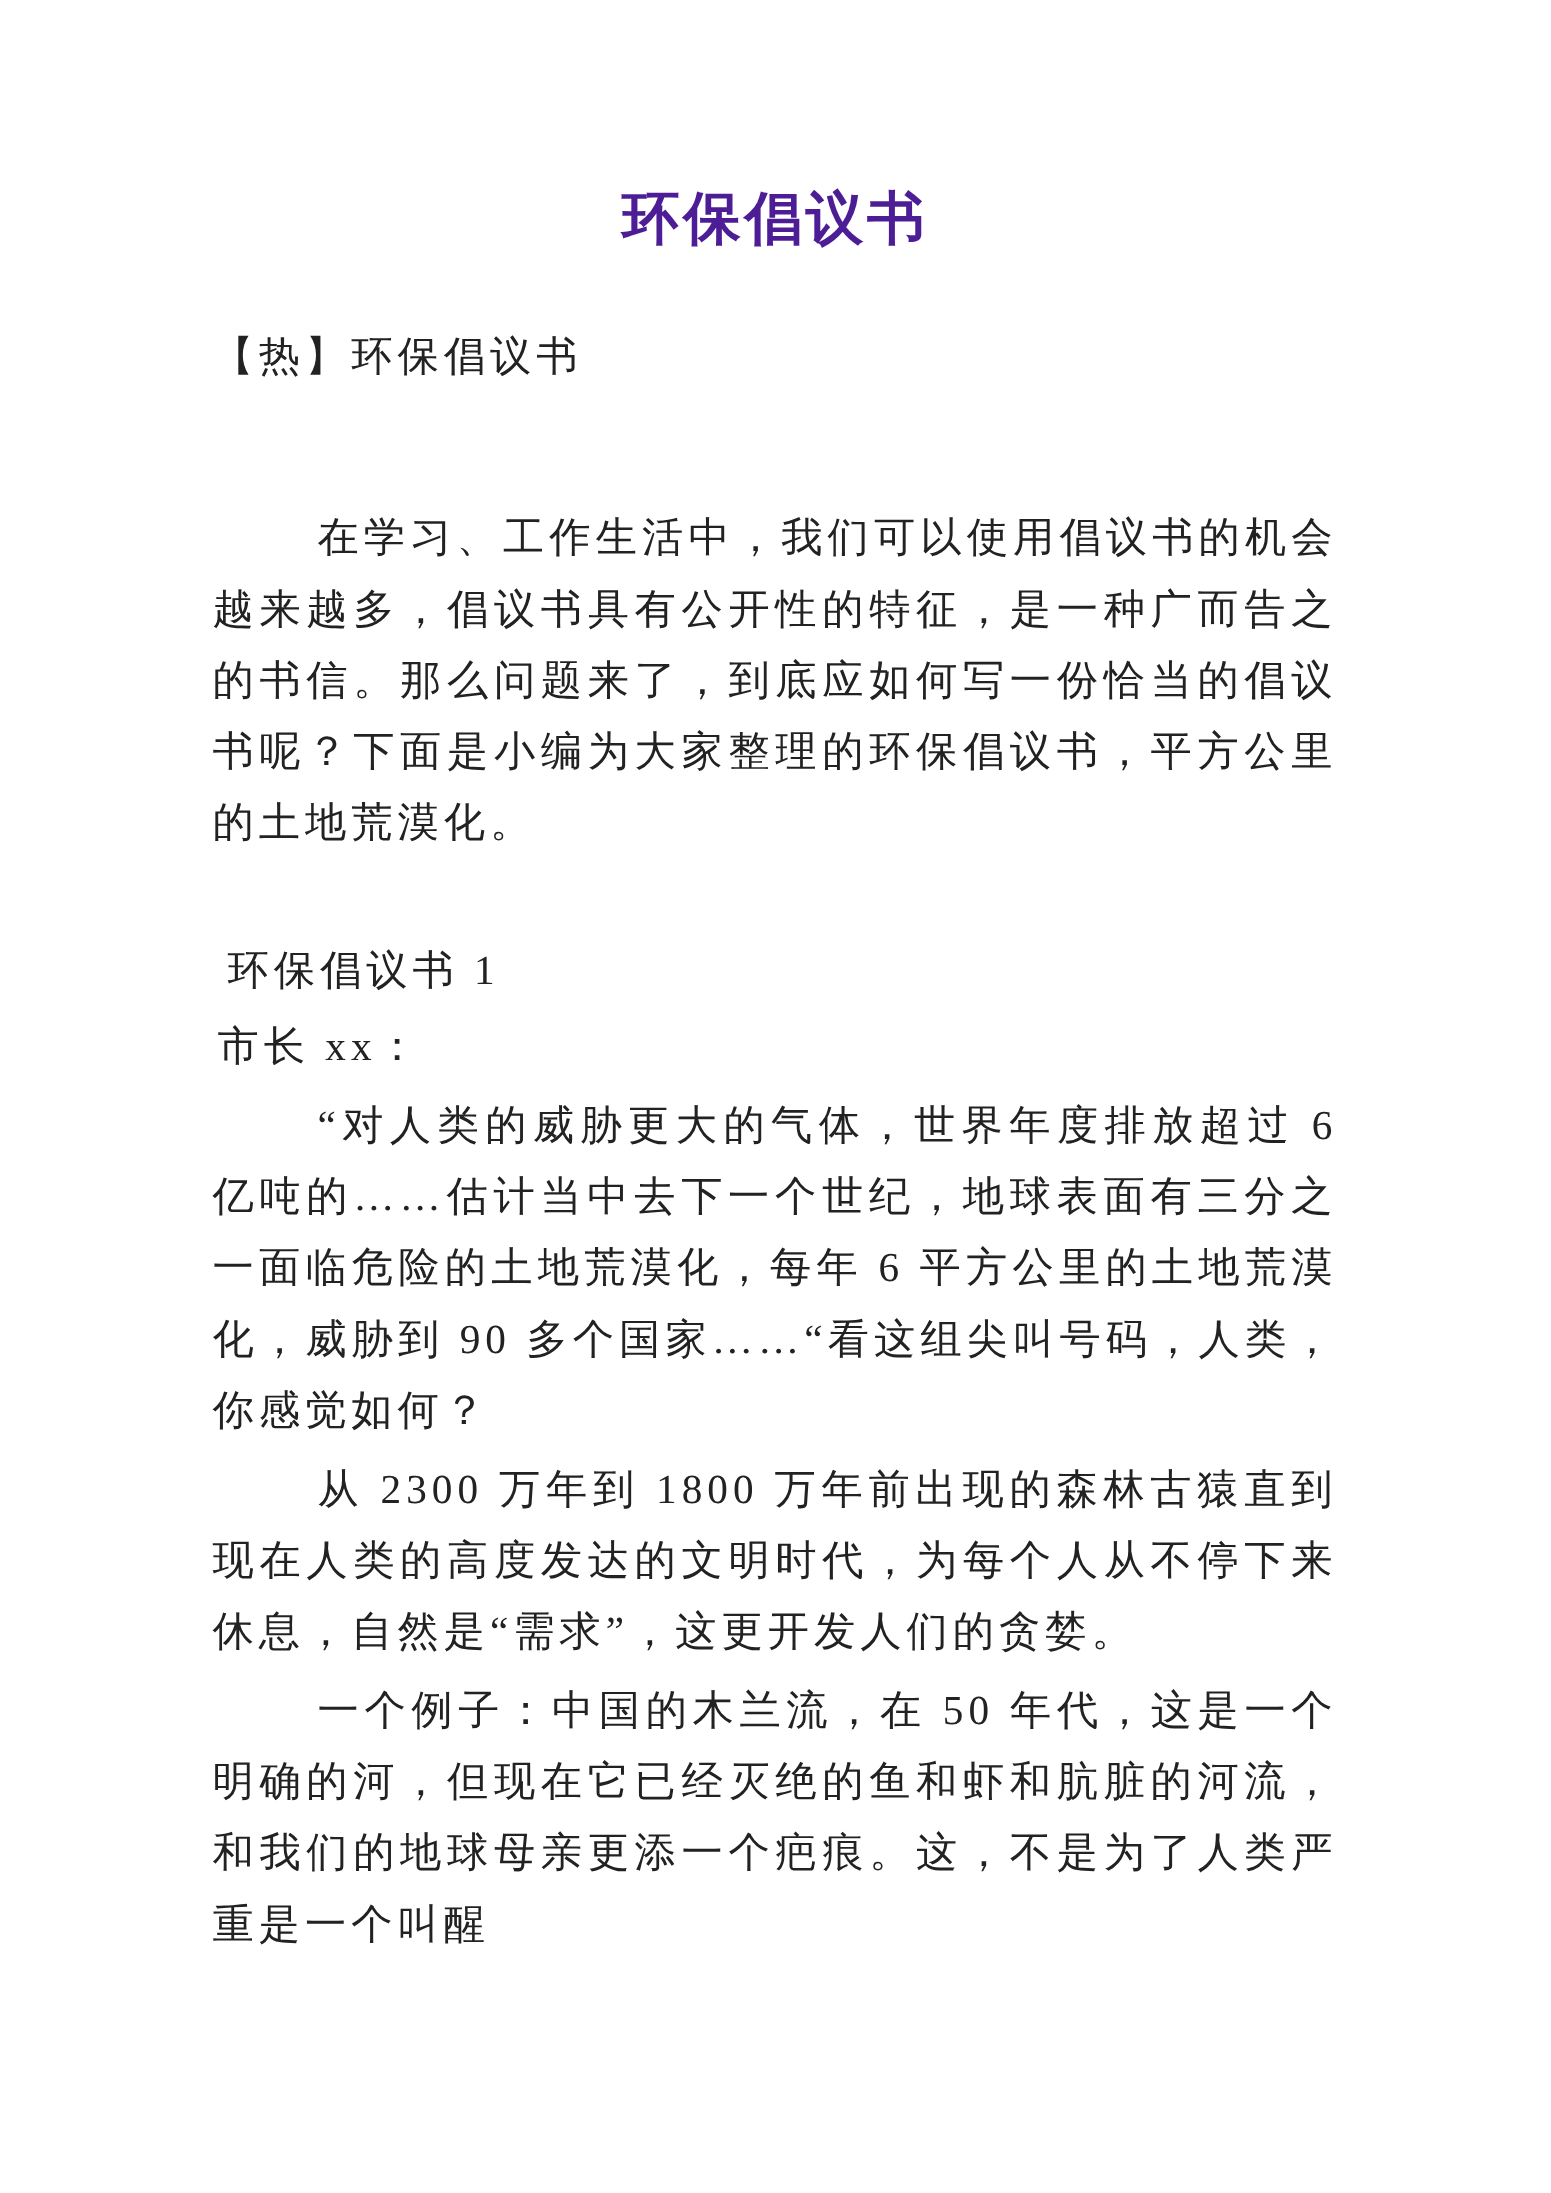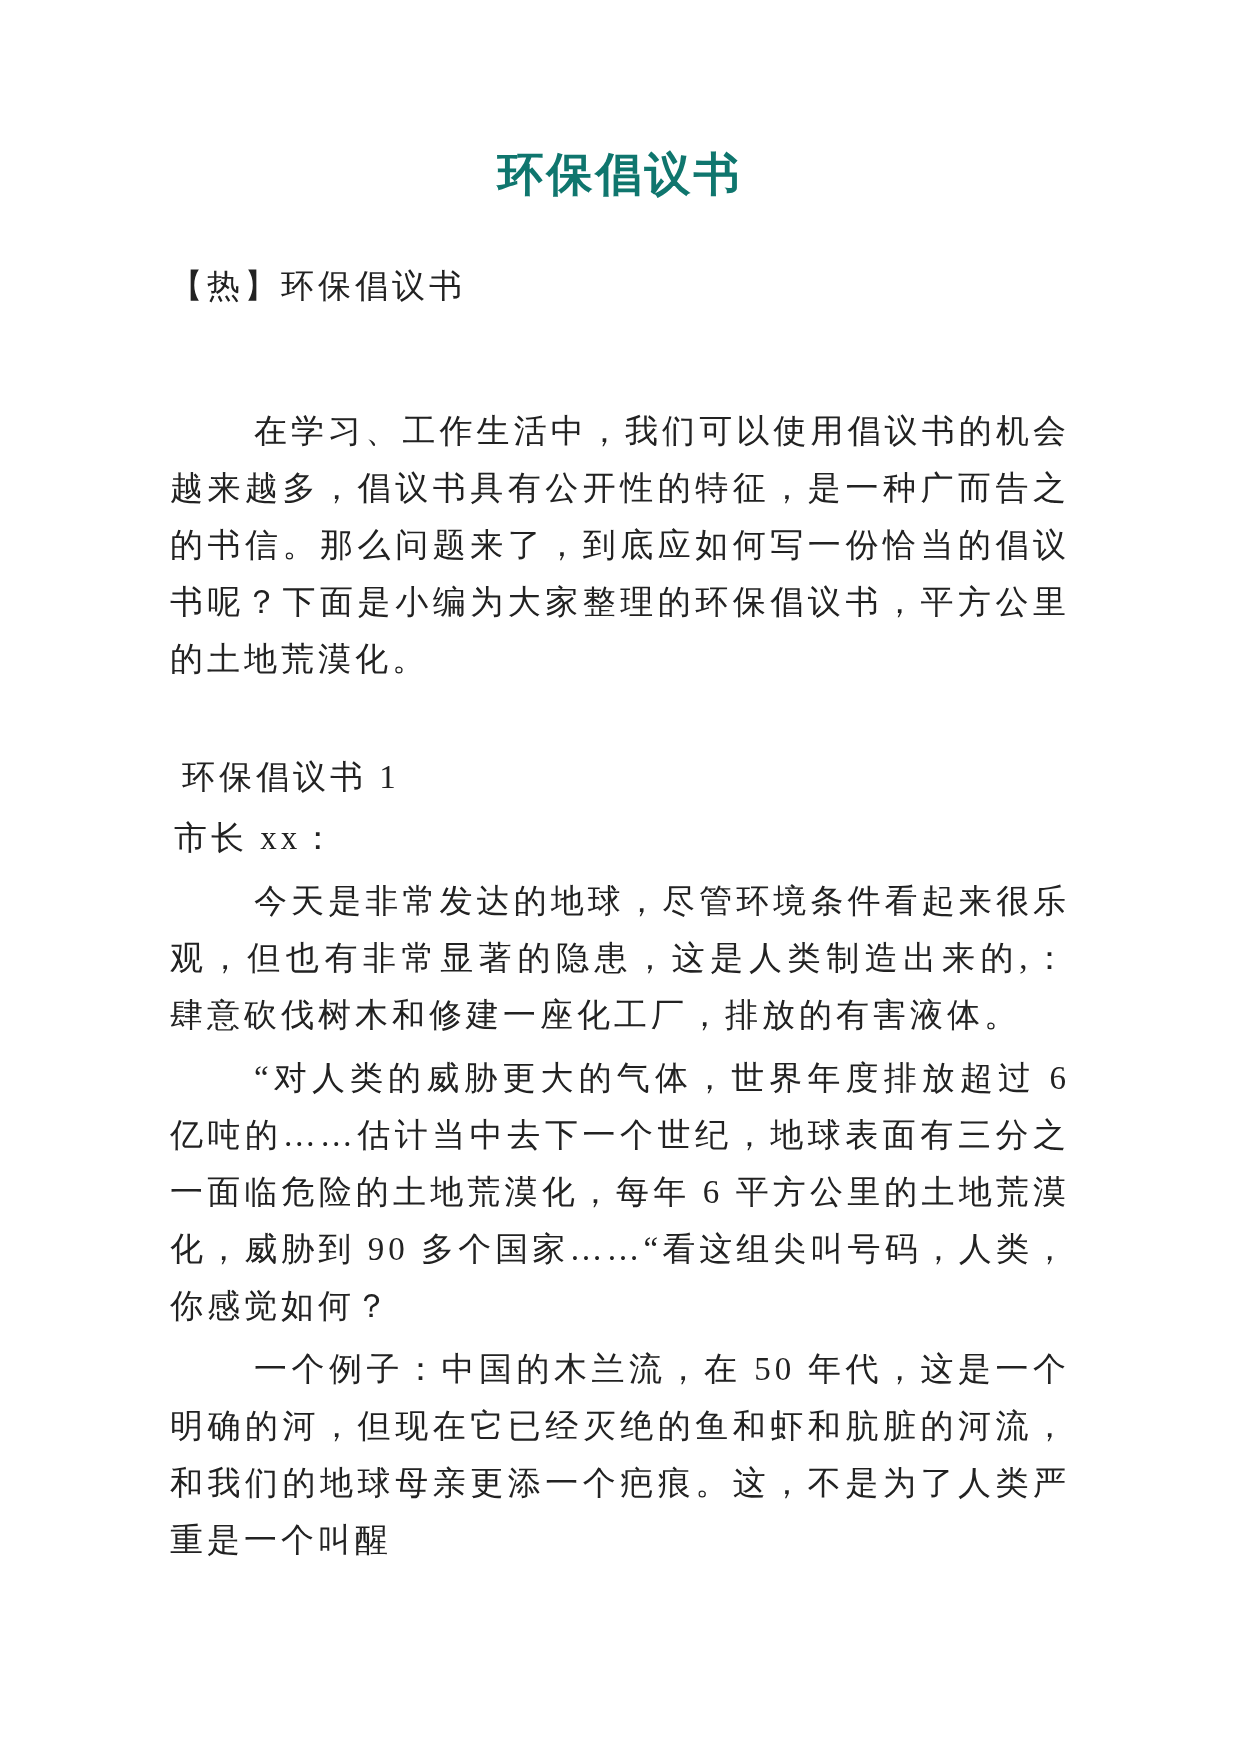--- a/index.html
+++ b/index.html
@@ -52,30 +52,30 @@
   }
   .indent {
     text-indent: 84px;
   }
 </style>
 </head>
 <body style="background: rgb(255, 255, 255);">
 
 <div class="page" style="background: rgb(255, 255, 255); color: rgb(34, 34, 34);">
 
-  <h1 class="doc-title" style="color: #0f766e;">环保倡议书</h1>
+  <h1 class="doc-title" style="color: #4c1d95;">环保倡议书</h1>
 
   <div class="body-text tag-line">【热】环保倡议书</div>
 
   <p class="body-text intro indent">在学习、工作生活中，我们可以使用倡议书的机会越来越多，倡议书具有公开性的特征，是一种广而告之的书信。那么问题来了，到底应如何写一份恰当的倡议书呢？下面是小编为大家整理的环保倡议书，平方公里的土地荒漠化。</p>
 
   <div class="body-text section-heading">环保倡议书 1</div>
 
   <div class="body-text salutation">市长 xx：</div>
 
-  <p class="body-text para indent">今天是非常发达的地球，尽管环境条件看起来很乐观，但也有非常显著的隐患，这是人类制造出来的,：肆意砍伐树木和修建一座化工厂，排放的有害液体。</p>
 
   <p class="body-text para indent">“对人类的威胁更大的气体，世界年度排放超过 6 亿吨的……估计当中去下一个世纪，地球表面有三分之一面临危险的土地荒漠化，每年 6 平方公里的土地荒漠化，威胁到 90 多个国家……“看这组尖叫号码，人类，你感觉如何？</p>
 
+  <p class="body-text para indent">从 2300 万年到 1800 万年前出现的森林古猿直到现在人类的高度发达的文明时代，为每个人从不停下来休息，自然是“需求”，这更开发人们的贪婪。</p>
 
   <p class="body-text para indent">一个例子：中国的木兰流，在 50 年代，这是一个明确的河，但现在它已经灭绝的鱼和虾和肮脏的河流，和我们的地球母亲更添一个疤痕。这，不是为了人类严重是一个叫醒</p>
 
 </div>
 
 </body></html>

